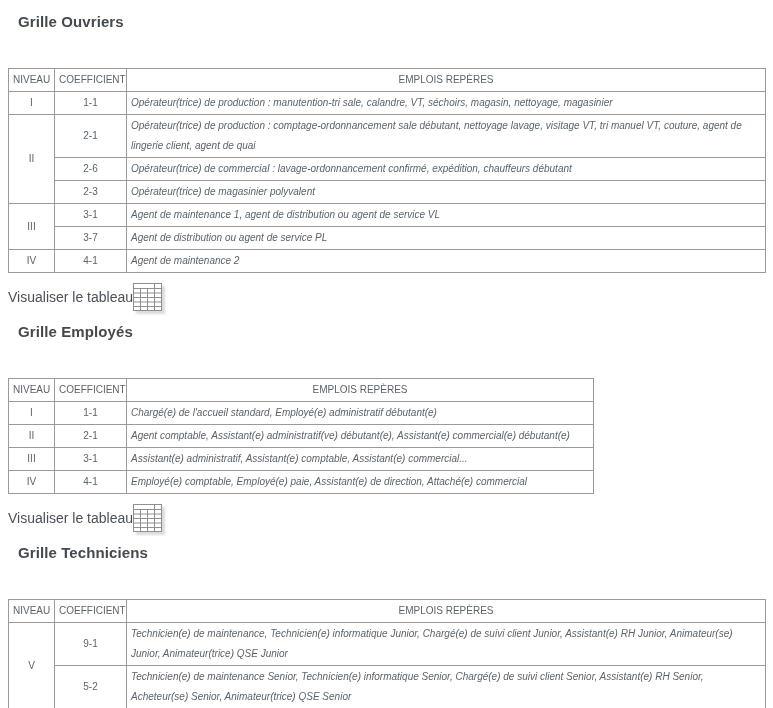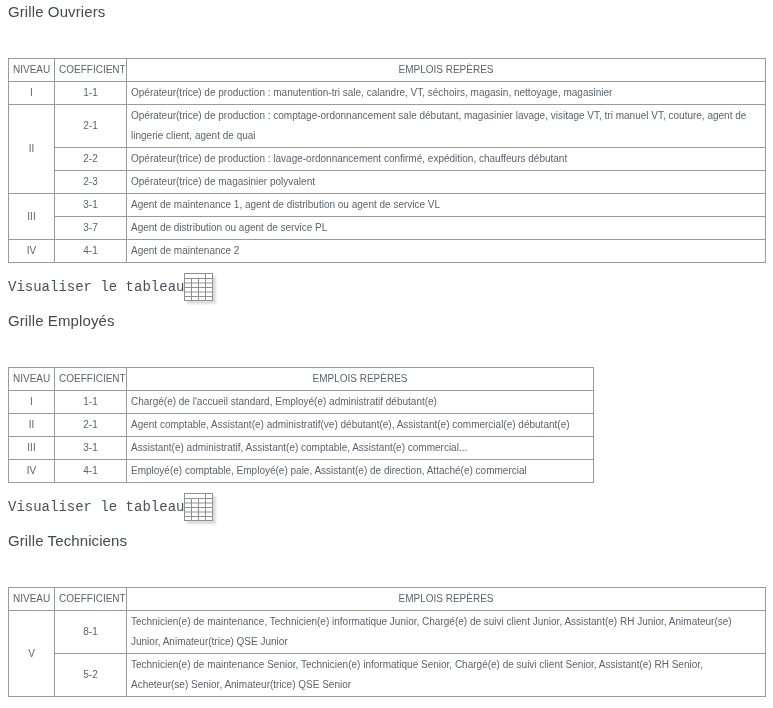--- a/index.html
+++ b/index.html
@@ -4,23 +4,23 @@
 <style>
   * { box-sizing: border-box; }
   html, body { margin: 0; padding: 0; background: #ffffff; }
   body {
     width: 773px;
     font-family: "Liberation Sans", "DejaVu Sans", sans-serif;
     color: #5a646c;
     padding: 3px 7px 6px 8px;
   }
   .section-heading {
-    margin: 0;
+    margin: 10px;
     font-size: 15px;
-    font-weight: 400;
+    font-weight: 700;
     color: #44494e;
     letter-spacing: 0.1px;
   }
   table.grille {
     border-collapse: collapse;
     margin-top: 38px;
     table-layout: fixed;
     font-size: 10px;
   }
   table.grille.full { width: 758px; }
@@ -31,33 +31,32 @@
     line-height: 20px;
     padding: 1px 4px;
     vertical-align: middle;
   }
   table.grille th {
     font-weight: 400;
     text-align: center;
     height: 21px;
   }
   td.center { text-align: center; }
-  td.emplois { text-align: left; padding-left: 5px; padding-right: 5px; }
+  td.emplois { text-align: left; padding-left: 5px; padding-right: 5px; font-style: italic; }
   col.niveau-col { width: 46px; }
   col.coeff-col { width: 72px; }
   .visualiser {
     margin-top: 7px;
     margin-bottom: 9px;
     display: flex;
     align-items: center;
     gap: 0;
     height: 33px;
     font-size: 14px;
     color: #4a5058;
-    font-family: Liberation Mono, monospace;
   }
   .table-icon {
     display: inline-block;
     cursor: pointer;
     box-shadow: 3px 3px 2px #dcdcdc;
     background: #ffffff;
   }
 </style>
 </head>
 <body>
@@ -79,25 +78,25 @@
   </thead>
   <tbody>
     <tr>
       <td class="center">I</td>
       <td class="center">1-1</td>
       <td class="emplois">Opérateur(trice) de production : manutention-tri sale, calandre, VT, séchoirs, magasin, nettoyage, magasinier</td>
     </tr>
     <tr>
       <td class="center" rowspan="3">II</td>
       <td class="center">2-1</td>
-      <td class="emplois">Opérateur(trice) de production : comptage-ordonnancement sale débutant, magasinier lavage, visitage VT, tri manuel VT, couture, agent de lingerie client, agent de quai</td>
-    </tr>
-    <tr>
-      <td class="center">2-2</td>
-      <td class="emplois">Opérateur(trice) de production : lavage-ordonnancement confirmé, expédition, chauffeurs débutant</td>
+      <td class="emplois">Opérateur(trice) de production : comptage-ordonnancement sale débutant, nettoyage lavage, visitage VT, tri manuel VT, couture, agent de lingerie client, agent de quai</td>
+    </tr>
+    <tr>
+      <td class="center">2-6</td>
+      <td class="emplois">Opérateur(trice) de commercial : lavage-ordonnancement confirmé, expédition, chauffeurs débutant</td>
     </tr>
     <tr>
       <td class="center">2-3</td>
       <td class="emplois">Opérateur(trice) de magasinier polyvalent</td>
     </tr>
     <tr>
       <td class="center" rowspan="2">III</td>
       <td class="center">3-1</td>
       <td class="emplois">Agent de maintenance 1, agent de distribution ou agent de service VL</td>
     </tr>
@@ -193,21 +192,21 @@
   <thead>
     <tr>
       <th>NIVEAU</th>
       <th>COEFFICIENT</th>
       <th>EMPLOIS REPÈRES</th>
     </tr>
   </thead>
   <tbody>
     <tr>
       <td class="center" rowspan="2">V</td>
-      <td class="center">8-1</td>
+      <td class="center">9-1</td>
       <td class="emplois">Technicien(e) de maintenance, Technicien(e) informatique Junior, Chargé(e) de suivi client Junior, Assistant(e) RH Junior, Animateur(se) Junior, Animateur(trice) QSE Junior</td>
     </tr>
     <tr>
       <td class="center">5-2</td>
       <td class="emplois">Technicien(e) de maintenance Senior, Technicien(e) informatique Senior, Chargé(e) de suivi client Senior, Assistant(e) RH Senior, Acheteur(se) Senior, Animateur(trice) QSE Senior</td>
     </tr>
 
   </tbody>
 </table>
 

